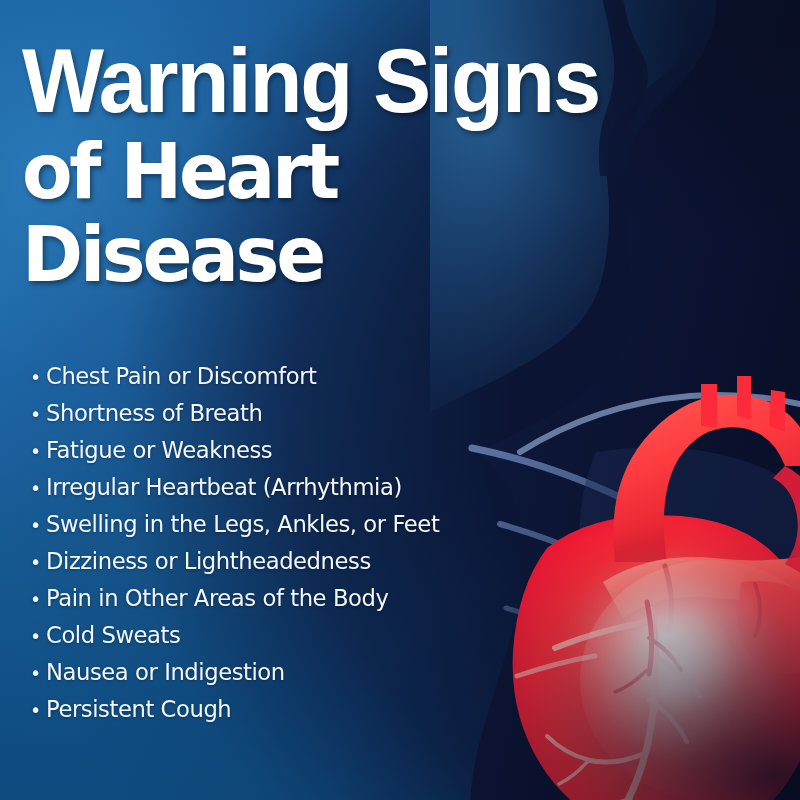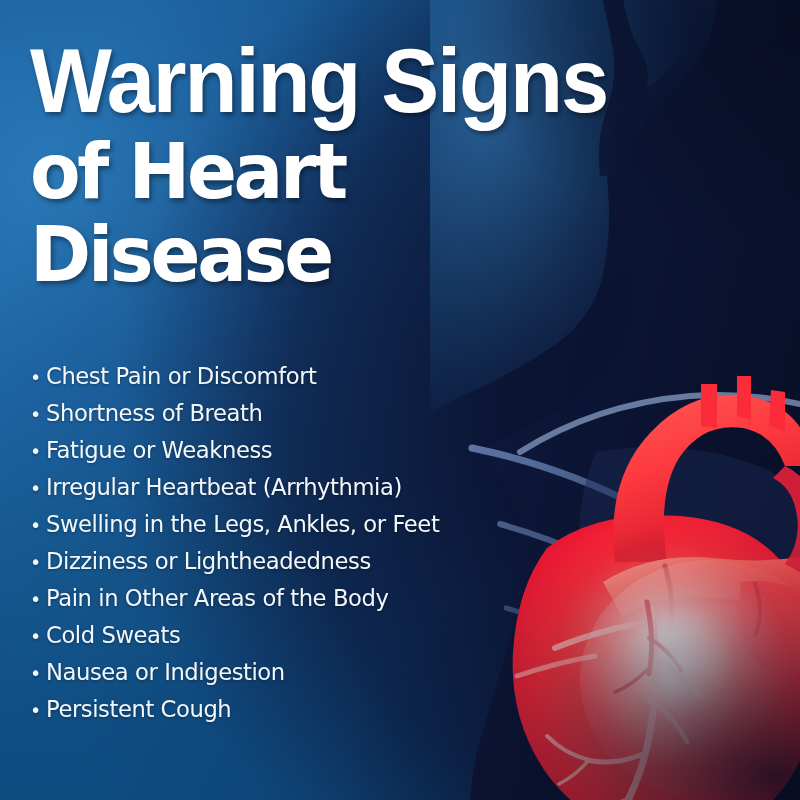--- a/index.html
+++ b/index.html
@@ -71,21 +71,21 @@
   }
 
   
   .content {
     position: absolute;
     inset: 0;
   }
 
   .title {
     position: absolute;
-    left: 30px;
+    left: 22px;
     top: 36px;
     width: 740px;
     color: #ffffff;
     margin: 0;
     line-height: 1;
   }
   .title-line {
     display: block;
     color: #ffffff;
     text-shadow: 2px 3px 5px rgba(0,0,0,0.42);

